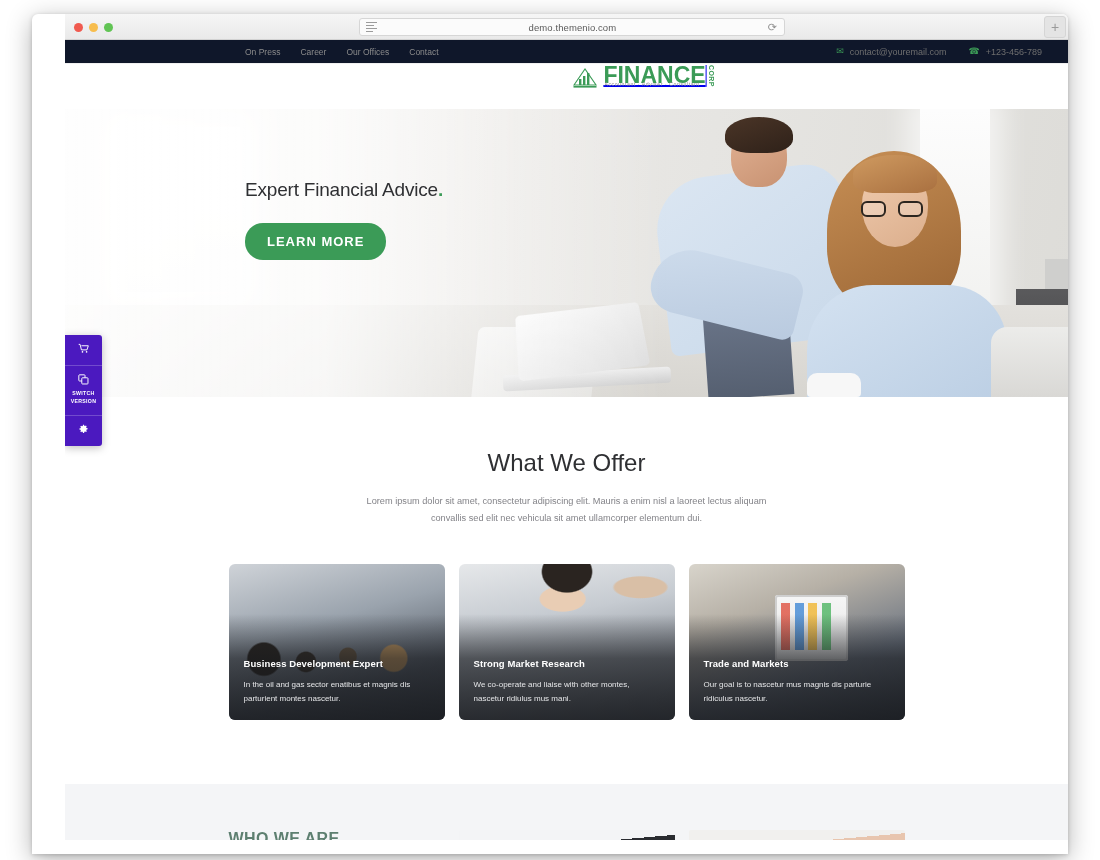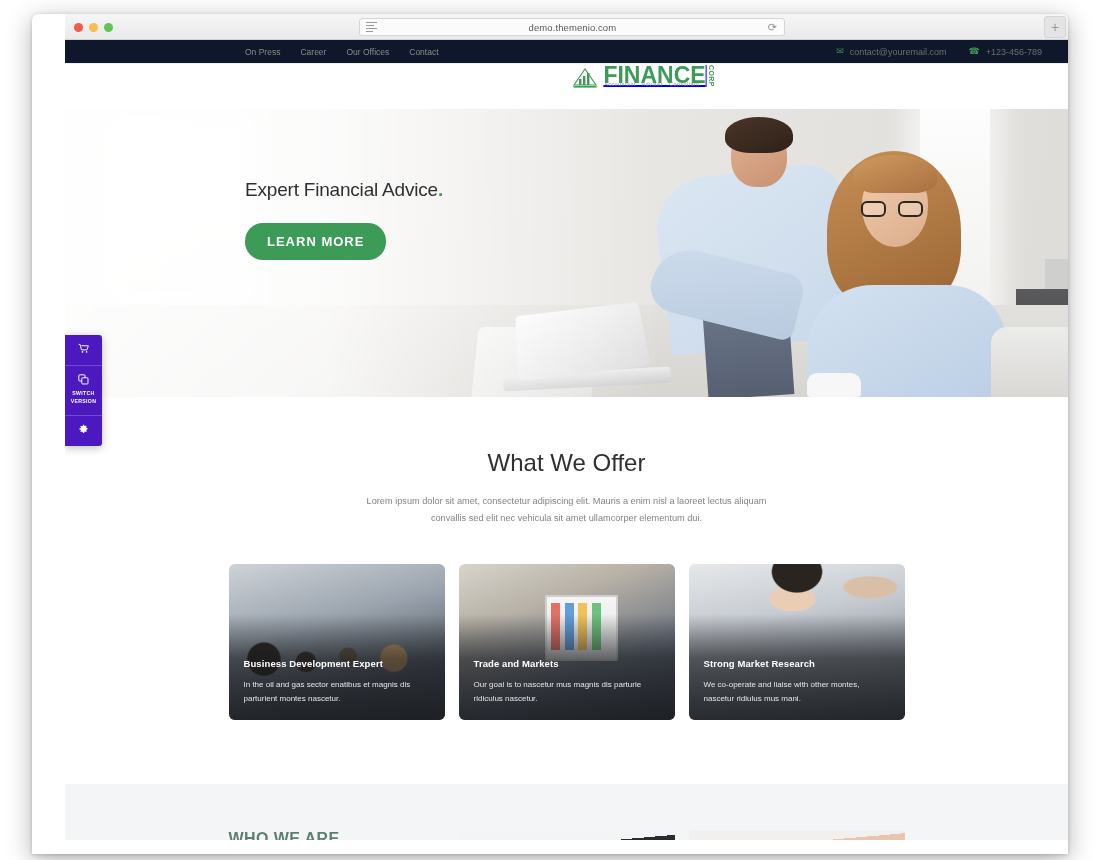--- a/index.html
+++ b/index.html
@@ -514,35 +514,35 @@
       <div class="cards">
         <a class="card" href="#">
           <span class="card-img c1"></span>
           <span class="card-shade"></span>
           <span class="card-body">
             <span class="card-title">Business Development Expert</span>
             <span class="card-text" style="display:block">In the oil and gas sector enatibus et magnis dis parturient montes nascetur.</span>
           </span>
         </a>
         <a class="card" href="#">
+          <span class="card-img c2"></span>
+          <span class="card-shade"></span>
+          <span class="card-body">
+            <span class="card-title">Strong Market Research</span>
+            <span class="card-text" style="display:block">We co-operate and liaise with other montes, nascetur ridiulus mus mani.</span>
+          </span>
+        </a>
+        <a class="card" href="#">
           <span class="card-img c3"></span>
           <span class="card-shade"></span>
           <span class="card-body">
             <span class="card-title">Trade and Markets</span>
             <span class="card-text" style="display:block">Our goal is to nascetur mus magnis dis parturie ridiculus nascetur.</span>
           </span>
         </a>
-        <a class="card" href="#">
-          <span class="card-img c2"></span>
-          <span class="card-shade"></span>
-          <span class="card-body">
-            <span class="card-title">Strong Market Research</span>
-            <span class="card-text" style="display:block">We co-operate and liaise with other montes, nascetur ridiulus mus mani.</span>
-          </span>
-        </a>
       </div>
     </section>
 
     <section class="whoband">
       <div class="who-inner">
         <div class="who-title">WHO WE ARE</div>
         <div class="who-img w1"></div>
         <div class="who-img w2"></div>
       </div>
 

